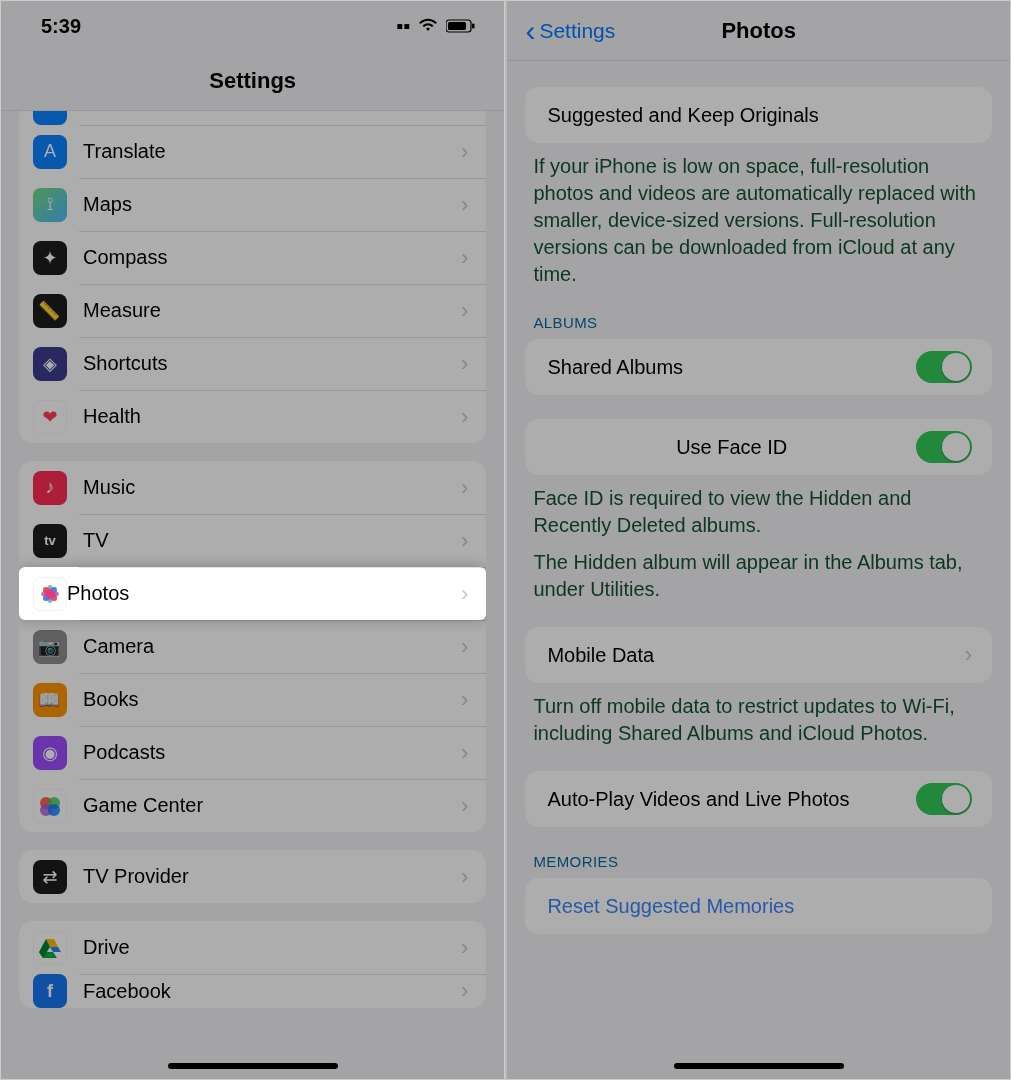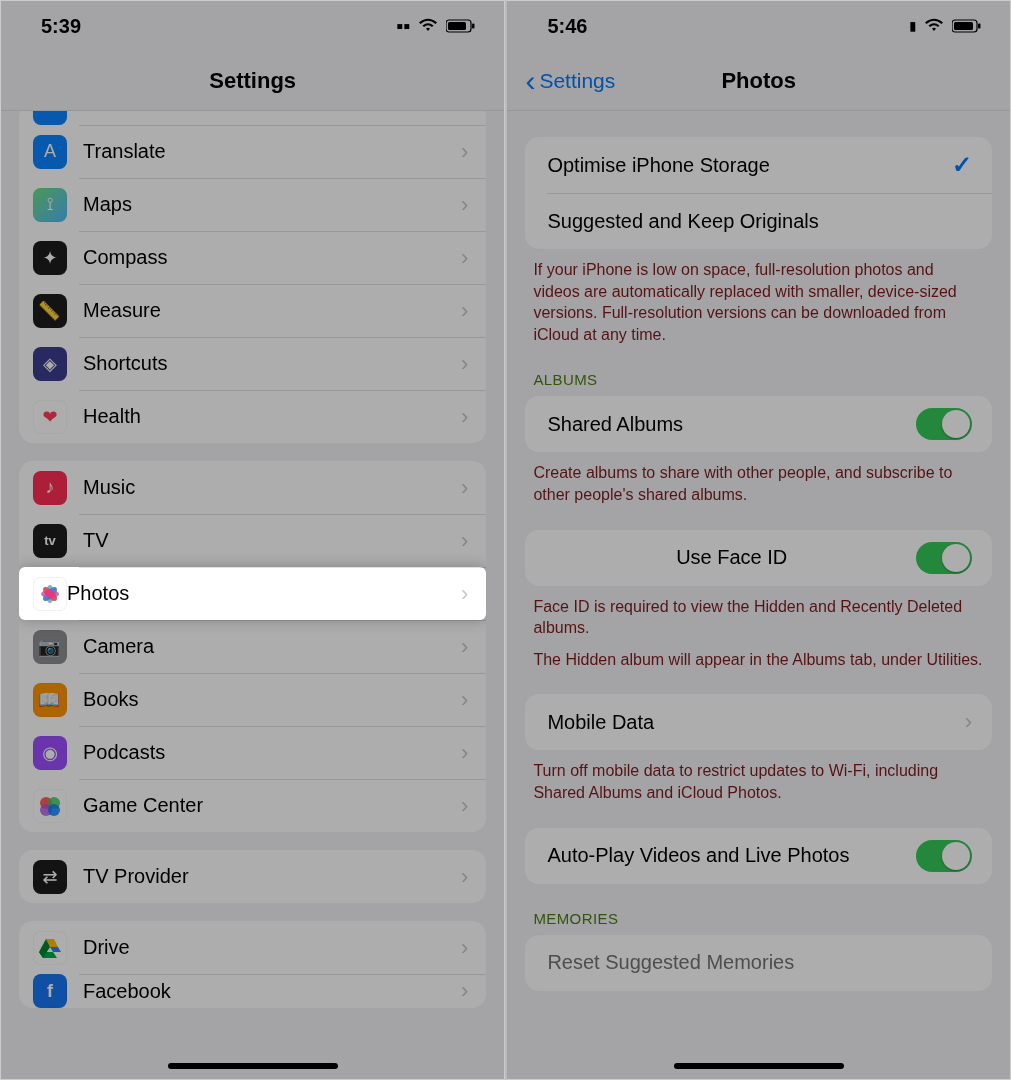--- a/index.html
+++ b/index.html
@@ -87,24 +87,24 @@
   .row-plain {
     display:flex; align-items:center; min-height:56px;
     padding: 0 20px 0 22px;
     position:relative; font-size:20px;
   }
   .row-plain + .row-plain::before {
     content:""; position:absolute; left:22px; right:0; top:0; height:1px; background: rgba(0,0,0,0.12);
   }
   .check { color:#007aff; font-size:24px; font-weight:700; }
   .footer {
-    font-size: 16px; color:#7f1d1d; padding: 10px 26px 0 26px; line-height:1.35;
+    font-size: 20px; color:#14532d; padding: 10px 26px 0 26px; line-height:1.35;
   }
   .header-label {
-    font-size:15px; color:#4d7c0f; padding: 26px 26px 8px 26px; text-transform:uppercase; letter-spacing:0.4px;
+    font-size:15px; color:#0369a1; padding: 26px 26px 8px 26px; text-transform:uppercase; letter-spacing:0.4px;
   }
   .switch {
     width:56px; height:32px; border-radius:16px; position:relative;
     background:#e9e9eb;
   }
   .switch.on { background:#34c759; }
   .switch .knob {
     position:absolute; top:2px; width:28px; height:28px; border-radius:50%;
     background:#fff; box-shadow:0 1px 2px rgba(0,0,0,0.3);
   }
@@ -112,21 +112,21 @@
   .switch.off .knob { left:2px; }
   .home-indicator {
     position:absolute; bottom:10px; left:50%; transform:translateX(-50%);
     width:170px; height:6px; border-radius:3px; background:#000; z-index:120;
   }
   .photos-badge {
     width:34px;height:34px;border-radius:8px;background:#fff;
     display:flex;align-items:center;justify-content:center;
     box-shadow: 0 0 0 0.5px rgba(0,0,0,0.1) inset;
   }
-  .link-tint { color:#737373; }
+  .link-tint { color:#3b82f6; }
 </style>
 </head>
 <body>
 
 <div class="phone">
   <div class="overlay"></div>
   <div class="status-bar">
     <span>5:39</span>
     <div class="status-right">
       <span>▪▪</span>
@@ -270,67 +270,44 @@
           <span class="label">Facebook</span>
           <span class="chevron">›</span>
         </div>
     </div>
   </div>
   <div class="home-indicator"></div>
 </div>
 
 <div class="phone">
   <div class="overlay"></div>
-  <div class="status-bar">
-    <span>5:46</span>
-    <div class="status-right">
-      <span style="font-size:12px">▮</span>
-      <span>
-        <svg width="20" height="16" viewBox="0 0 20 16">
-            <path d="M10 14 L12 11.5 Q10 10 8 11.5 Z M4.5 8.5 Q10 4 15.5 8.5 L14 10 Q10 6.5 6 10 Z M1 5.5 Q10 -2 19 5.5 L17.5 7 Q10 0.5 2.5 7 Z" fill="#000"></path>
-          </svg>
-      </span>
-      <span>
-        <svg width="30" height="14" viewBox="0 0 30 14">
-            <rect x="0" y="1" width="25" height="12" rx="3" fill="none" stroke="#000" stroke-width="1.2"></rect>
-            <rect x="2" y="3" width="19" height="8" rx="1.5" fill="#000"></rect>
-            <rect x="26" y="4.5" width="2.5" height="5" rx="1" fill="#000"></rect>
-          </svg>
-      </span>
-    </div>
-  </div>
   <div class="nav-bar">
     <div class="nav-back">
       <span style="font-size:30px;font-weight:300">‹</span>
       <span>Settings</span>
     </div>
     <div class="nav-title">Photos</div>
   </div>
   <div class="scroll-area">
     <div class="group" style="margin-top:26px;">
       <div class="row-plain">
-        <span style="flex:1">Optimise iPhone Storage</span>
-        <span class="check">✓</span>
-      </div>
-      <div class="row-plain">
         <span style="flex:1">Suggested and Keep Originals</span>
       </div>
     </div>
     <div class="footer">If your iPhone is low on space, full-resolution photos and videos are automatically replaced with smaller, device-sized versions. Full-resolution versions can be downloaded from iCloud at any time.</div>
 
     <div class="header-label">ALBUMS</div>
     <div class="group" style="margin-top:0;">
       <div class="row-plain">
         <span style="flex:1">Shared Albums</span>
         <div class="switch on">
             <div class="knob"></div>
           </div>
       </div>
     </div>
-    <div class="footer">Create albums to share with other people, and subscribe to other people's shared albums.</div>
 
     <div class="group" style="margin-top:24px;text-align:center;">
       <div class="row-plain">
         <span style="flex:1">Use Face ID</span>
         <div class="switch on">
             <div class="knob"></div>
           </div>
       </div>
     </div>
     <div class="footer">Face ID is required to view the Hidden and Recently Deleted albums.</div>

